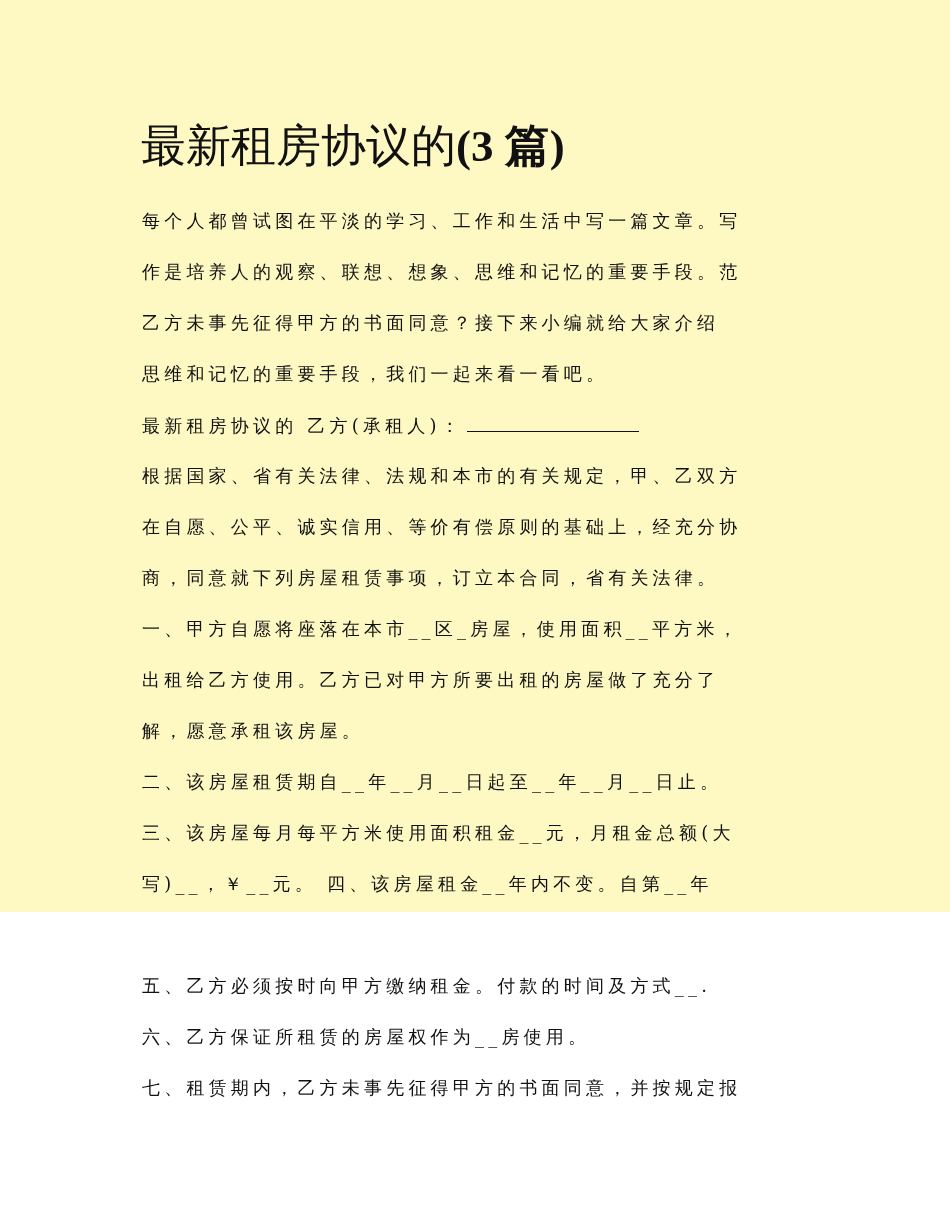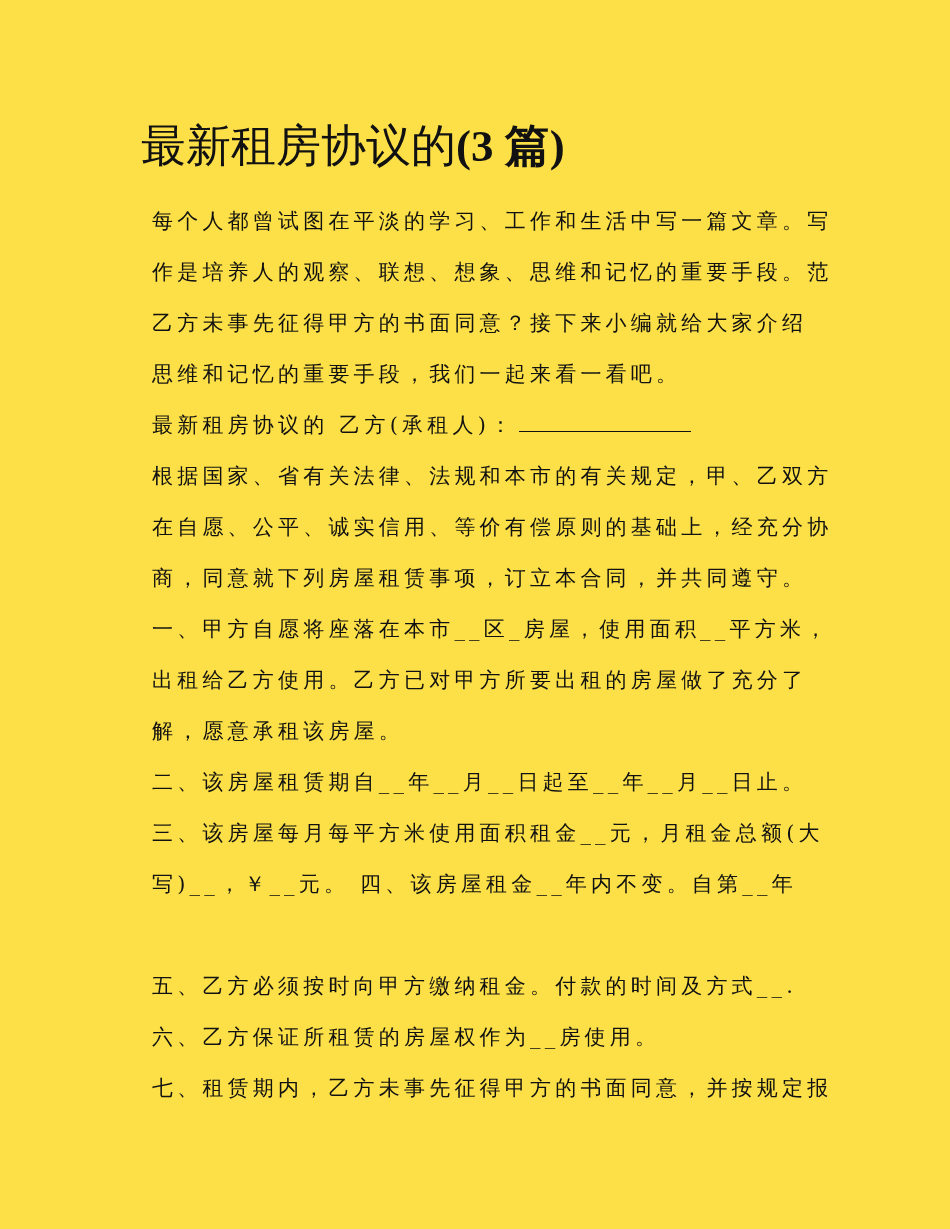--- a/index.html
+++ b/index.html
@@ -11,43 +11,43 @@
       width: 950px;
       height: 1229px;
       position: relative;
       overflow: hidden;
       font-family: "DejaVu Serif", "Liberation Serif", serif;
       color: #111111;
     }
     .page {
       position: absolute;
       left: 0; top: 0;
-      width: 950px; height: 1229px;
-      background: #fde047;
+      width: 950px; height: 912px;
+      background: #fef9c3;
     }
     .title {
       position: absolute;
       left: 141px;
       top: 116px;
       font-size: 45px;
       line-height: 60px;
       white-space: nowrap;
       font-weight: normal;
       letter-spacing: 0px;
       margin: 0;
     }
     .title .bold {
       font-weight: bold;
       font-family: "Liberation Serif", "DejaVu Serif", serif;
     }
     .line {
       position: absolute;
-      left: 152px;
+      left: 142px;
       width: 680px;
-      font-size: 21px;
+      font-size: 18px;
       line-height: 32px;
       white-space: nowrap;
       letter-spacing: 4.2px;
     }
     .blank-line {
       display: inline-block;
       width: 172px;
       border-bottom: 1.5px solid #111;
       height: 22px;
       vertical-align: baseline;
@@ -63,21 +63,21 @@
 
   <div class="line" style="top:205px">每个人都曾试图在平淡的学习、工作和生活中写一篇文章。写</div>
   <div class="line" style="top:256px">作是培养人的观察、联想、想象、思维和记忆的重要手段。范</div>
   <div class="line" style="top:307px">乙方未事先征得甲方的书面同意？接下来小编就给大家介绍</div>
   <div class="line" style="top:358px">思维和记忆的重要手段，我们一起来看一看吧。</div>
 
   <div class="line" style="top:409px"><span>最新租房协议的 乙方(承租人)：</span><span class="blank-line"></span></div>
 
   <div class="line" style="top:460px">根据国家、省有关法律、法规和本市的有关规定，甲、乙双方</div>
   <div class="line" style="top:511px">在自愿、公平、诚实信用、等价有偿原则的基础上，经充分协</div>
-  <div class="line" style="top:562px">商，同意就下列房屋租赁事项，订立本合同，并共同遵守。</div>
+  <div class="line" style="top:562px">商，同意就下列房屋租赁事项，订立本合同，省有关法律。</div>
   <div class="line" style="top:613px">一、甲方自愿将座落在本市__区_房屋，使用面积__平方米，</div>
   <div class="line" style="top:664px">出租给乙方使用。乙方已对甲方所要出租的房屋做了充分了</div>
   <div class="line" style="top:715px">解，愿意承租该房屋。</div>
   <div class="line" style="top:766px">二、该房屋租赁期自__年__月__日起至__年__月__日止。</div>
   <div class="line" style="top:817px">三、该房屋每月每平方米使用面积租金__元，月租金总额(大</div>
   <div class="line" style="top:868px">写)__，￥__元。 四、该房屋租金__年内不变。自第__年</div>
   <div class="line" style="top:970px">五、乙方必须按时向甲方缴纳租金。付款的时间及方式__.</div>
   <div class="line" style="top:1021px">六、乙方保证所租赁的房屋权作为__房使用。</div>
   <div class="line" style="top:1072px">七、租赁期内，乙方未事先征得甲方的书面同意，并按规定报</div>
 

